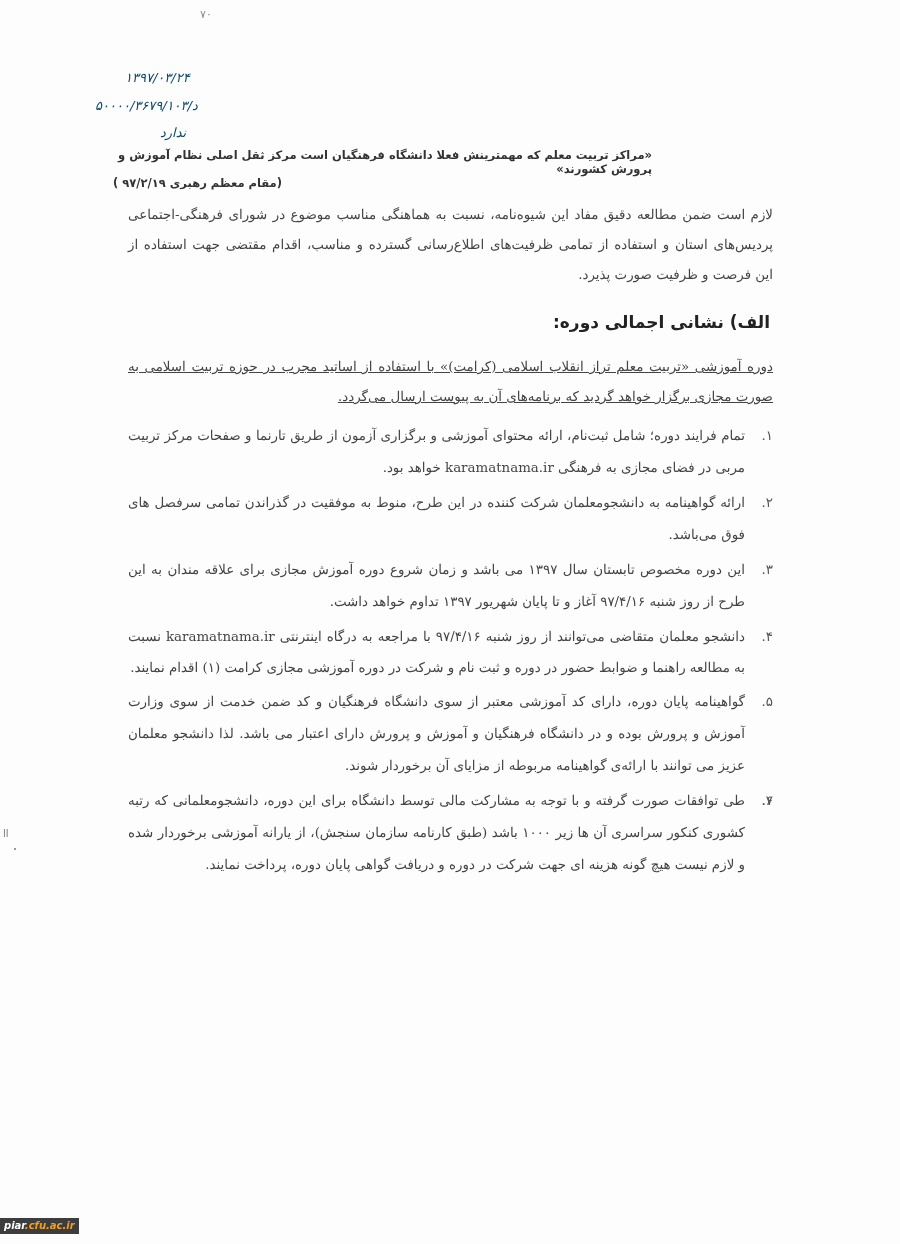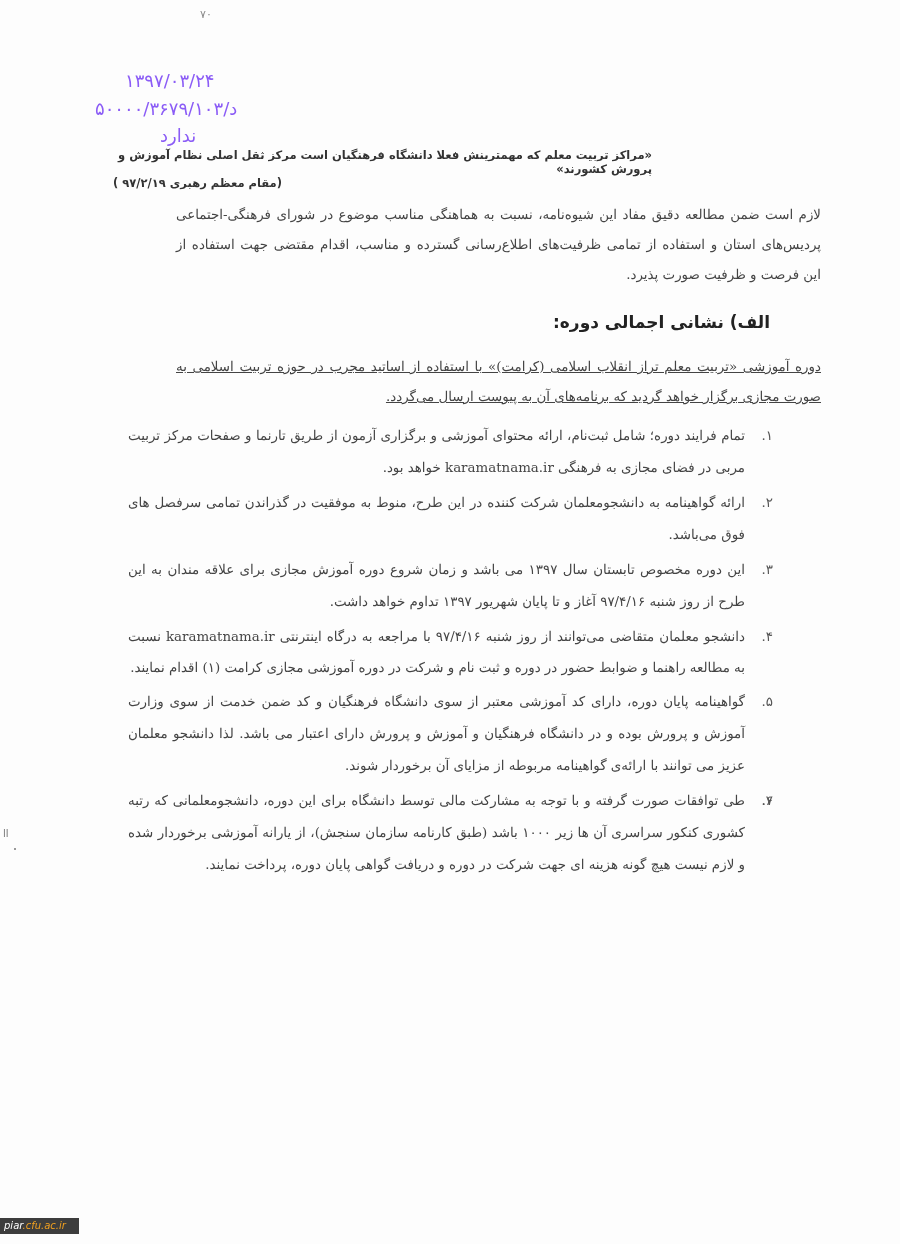--- a/index.html
+++ b/index.html
@@ -2,40 +2,40 @@
 <html><head>
 <meta charset="utf-8">
 <style>
   html, body { margin:0; padding:0; }
   body {
     width:900px; height:1244px; background:#fdfdfd; position:relative; overflow:hidden;
     font-family: "DejaVu Sans", sans-serif; color:#3a3a3a;
   }
   .abs { position:absolute; }
   .page-num { left:200px; top:8px; font-size:11px; color:#888; }
-  .meta { font-size:18px; color:#8b5cf6; direction:ltr; }
+  .meta { font-size:13px; color:#0c4a6e; direction:ltr;font-style:italic; }
   .meta-date { left:125px; top:70px; }
   .meta-ref { left:95px; top:98px; }
   .meta-att { left:160px; top:125px; direction:rtl; }
   .quote { right:248px; top:148px; width:560px; direction:rtl;
            font-size:11.5px; font-weight:bold; color:#333; }
   .quote-src { right:618px; top:176px; direction:rtl; font-size:11.5px; font-weight:bold; color:#333; }
-  .body-wrap { left:128px; width:645px; direction:rtl; font-family:"DejaVu Serif", serif; font-size:13.4px; color:#444;margin-left:48px; }
+  .body-wrap { left:128px; width:645px; direction:rtl; font-family:"DejaVu Serif", serif; font-size:13.4px; color:#444; }
   .para { top:200px; line-height:30px; text-align:justify; text-align-last:right; }
   .heading { top:312px; right:130px; left:auto; width:auto; direction:rtl;
              font-family:"DejaVu Sans", sans-serif; font-weight:bold; font-size:17px; color:#222; }
   .intro { top:352px; line-height:30px; text-align:justify; text-align-last:right;text-decoration:underline; }
   .list { top:420px; margin:0; padding:0; list-style:none; }
   .list li { position:relative; padding-right:28px; line-height:32px; text-align:justify; text-align-last:right; margin-bottom:3px; }
   .list li .num { position:absolute; right:0; top:0; color:#555; }
   .list li.l4 { line-height:31px; }
   .side-mark { left:3px; top:828px; font-size:10px; color:#777; }
   .side-dot { left:14px; top:848px; width:2px; height:2px; background:#999; }
   .footer-badge { left:0; top:1218px; width:79px; height:16px; background:#3d3d3d;
-                  color:#f0a020; font-size:10px; font-weight:normal; font-style:italic;
+                  color:#f0a020; font-size:10px; font-weight:bold; font-style:italic;
                   line-height:16px; padding-left:4px; box-sizing:border-box; font-family:"DejaVu Sans", sans-serif; }
   .footer-badge span.w { color:#fff; }
 </style>
 </head>
 <body>
 
 <div class="abs page-num">۷۰</div>
 <div class="abs meta meta-date">۱۳۹۷/۰۳/۲۴</div>
 <div class="abs meta meta-ref">د/۵۰۰۰۰/۳۶۷۹/۱۰۳</div>
 <div class="abs meta meta-att">ندارد</div>

